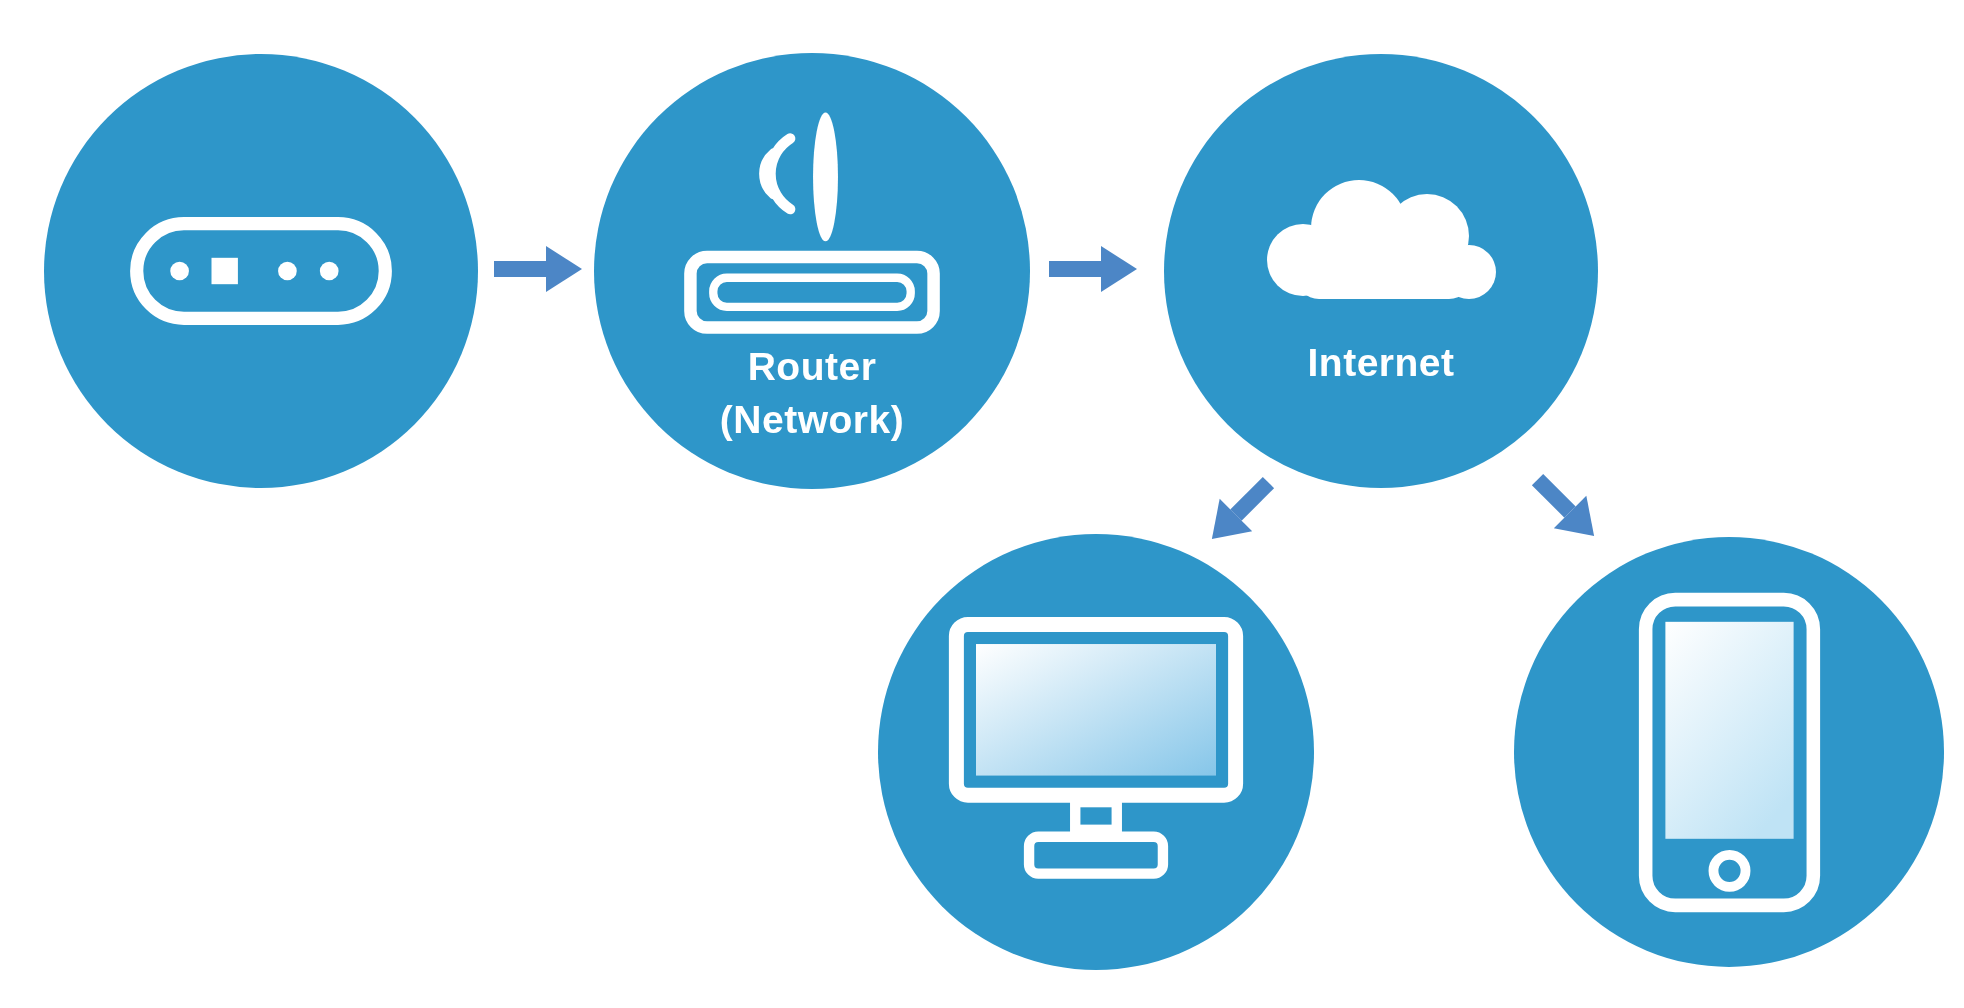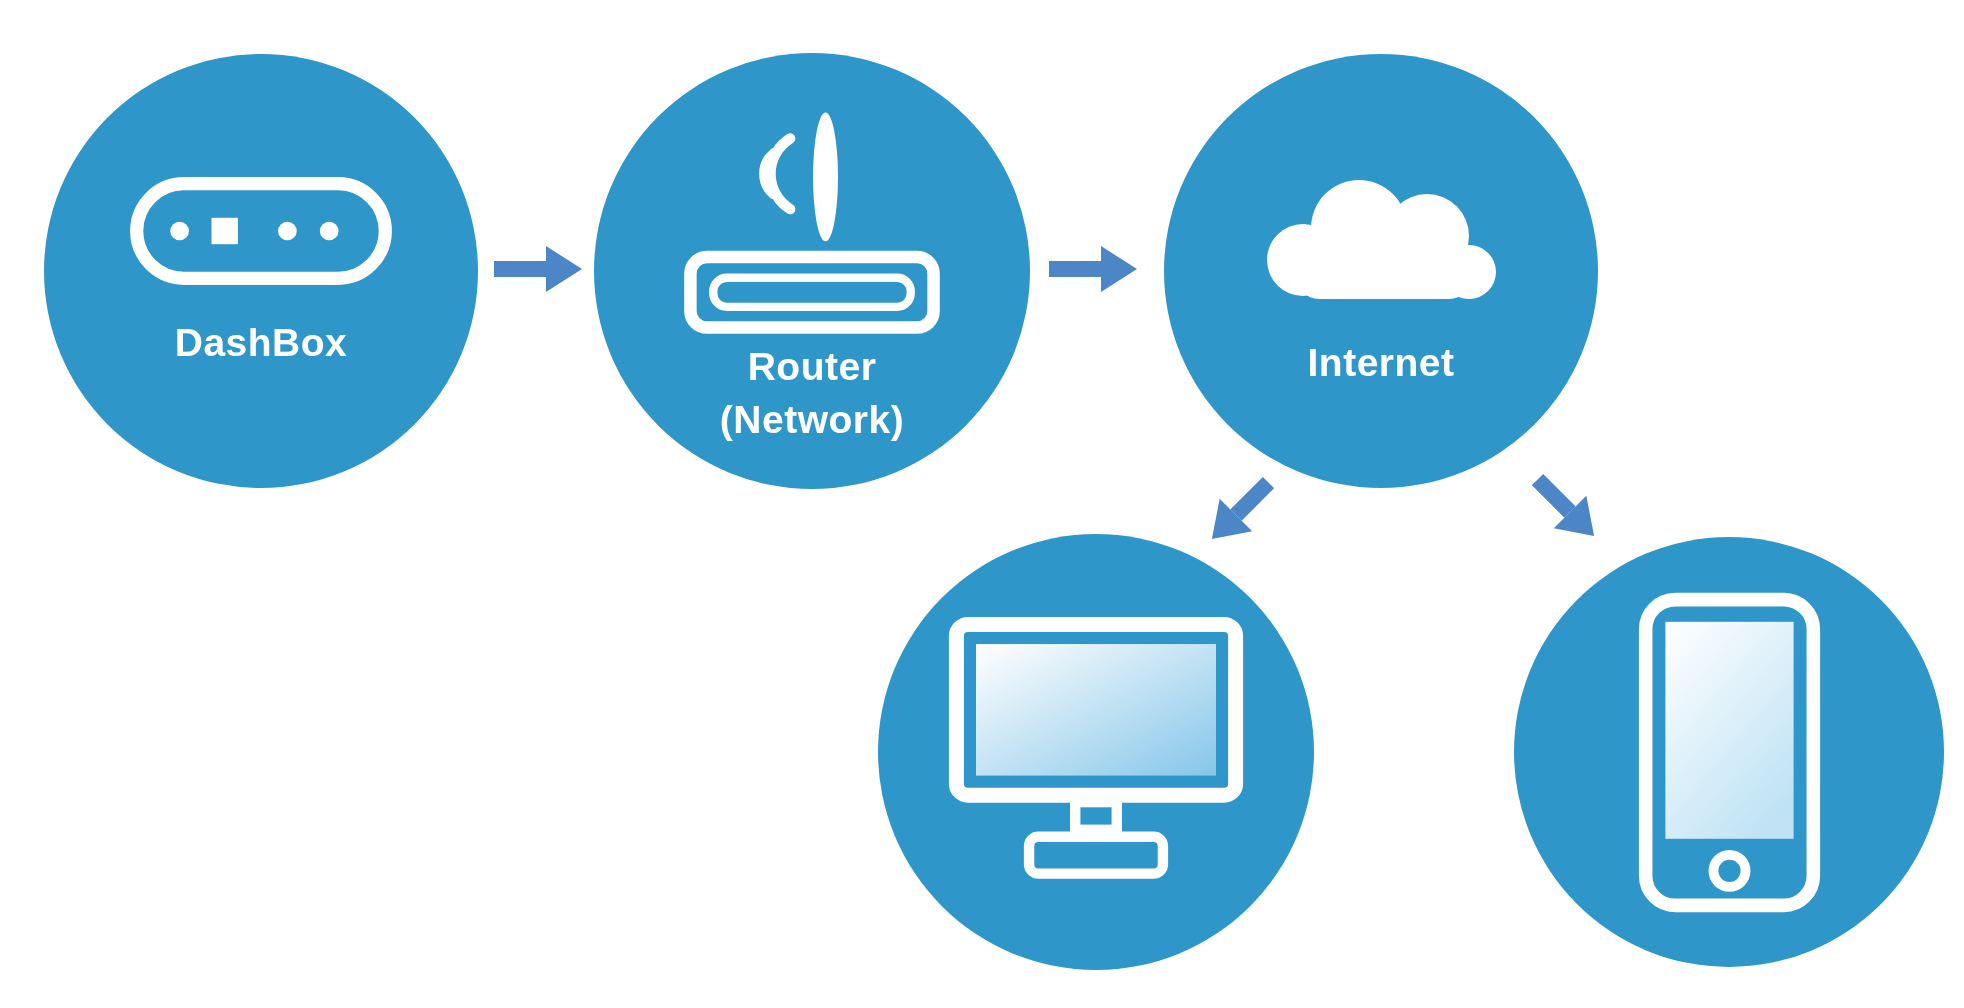--- a/index.html
+++ b/index.html
@@ -58,21 +58,20 @@
 <div class="canvas">
 
   <div class="node" style="left:44px; top:54px; width:434px; height:434px; gap:34px;">
     <svg class="icon" width="264" height="110" viewBox="0 0 240 100">
       <rect class="stroke-icon" x="7" y="7" width="226" height="86" rx="43" stroke-width="12"></rect>
       <circle class="fill-icon" cx="46" cy="50" r="8.5"></circle>
       <rect class="fill-icon" x="75" y="38" width="24" height="24"></rect>
       <circle class="fill-icon" cx="144" cy="50" r="8.5"></circle>
       <circle class="fill-icon" cx="182" cy="50" r="8.5"></circle>
     </svg>
-    <div class="node-label">DashBox</div>
   </div>
 
   <div class="node" style="left:594px; top:53px; width:436px; height:436px; gap:6px;">
     <svg class="icon" width="260" height="239" viewBox="0 0 250 230">
       <ellipse class="fill-icon" cx="138" cy="75" rx="12" ry="62"></ellipse>
       <path class="stroke-icon" d="M104 38 A 40 40 0 0 0 104 106" stroke-width="10" stroke-linecap="round"></path>
       <path class="stroke-icon" d="M88 52 A 26 26 0 0 0 88 92" stroke-width="9" stroke-linecap="round"></path>
       <rect class="stroke-icon" x="8" y="152" width="234" height="68" rx="16" stroke-width="12"></rect>
       <rect class="stroke-icon" x="30" y="172" width="190" height="28" rx="13" stroke-width="8"></rect>
     </svg>

